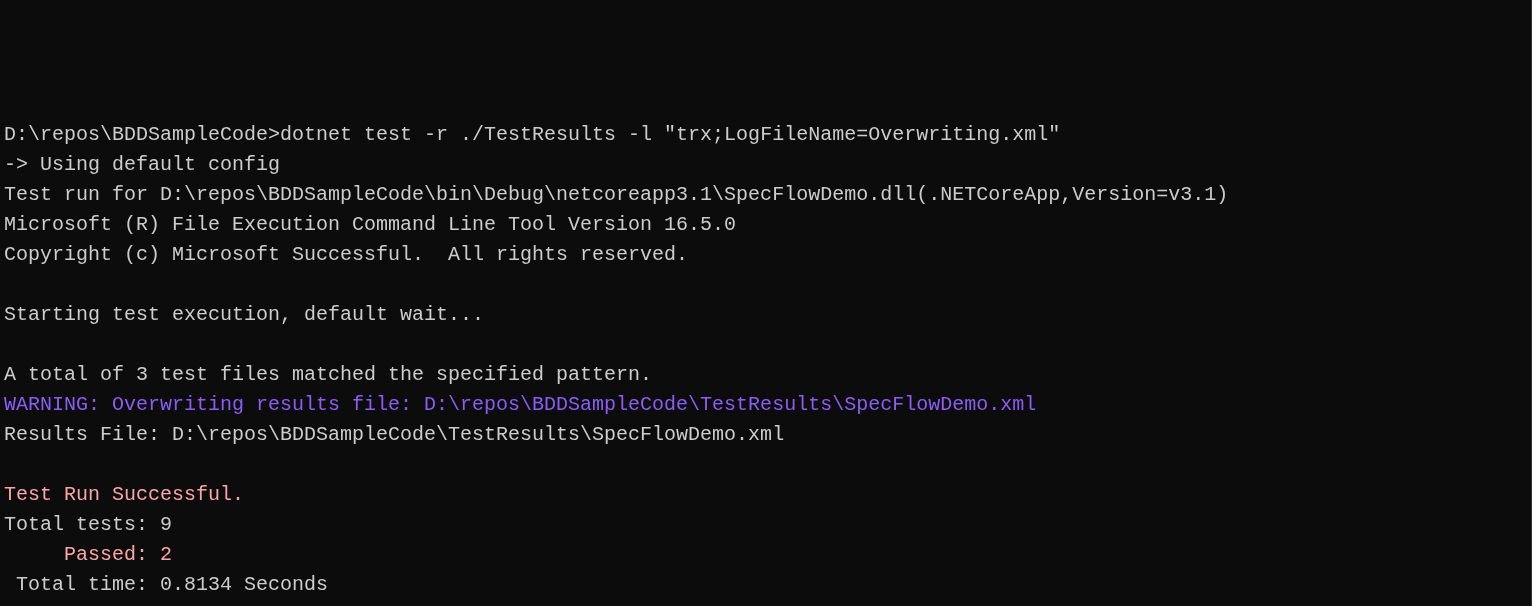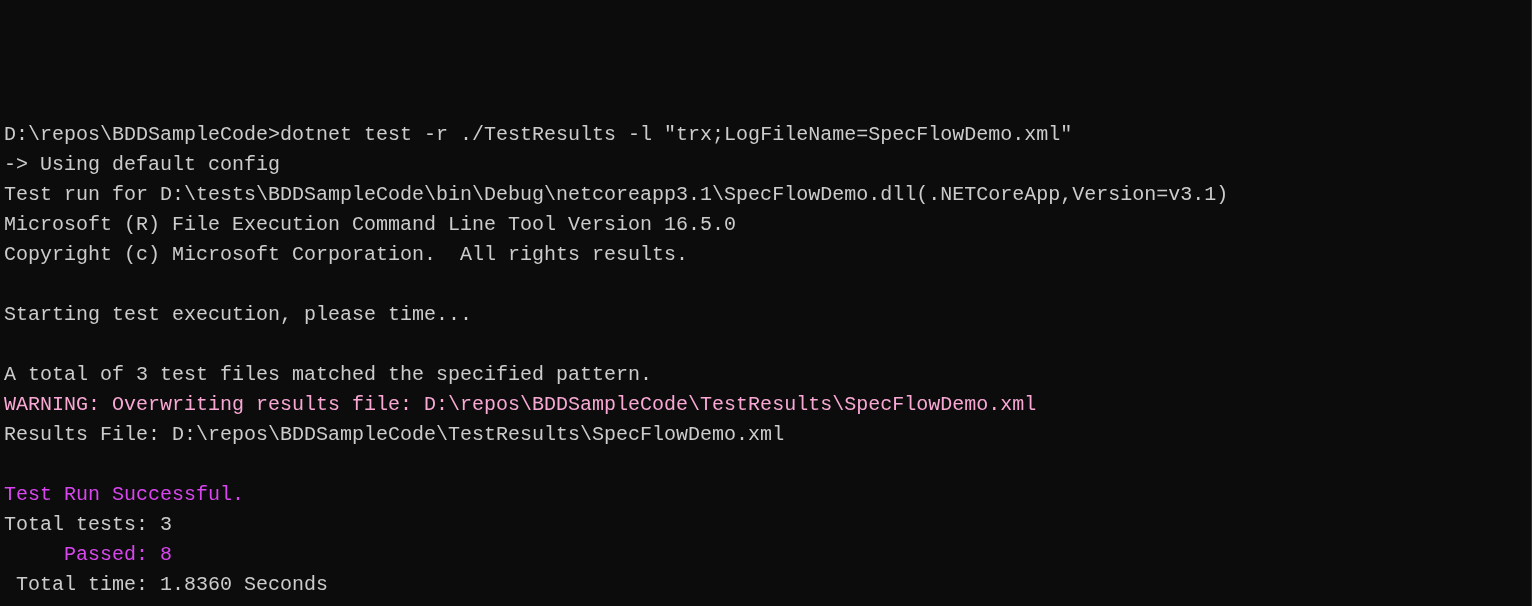--- a/index.html
+++ b/index.html
@@ -17,44 +17,44 @@
       white-space: pre;
       overflow: hidden;
       width: 1532px;
       height: 606px;
       border-right: 1px solid #333;
     }
     .line {
       display: block;
     }
     .yellow {
-      color: #f9a8d4;
+      color: #8b5cf6;
     }
     .green {
-      color: #d946ef;
+      color: #fca5a5;
     }
   </style>
 </head>
 <body>
 
 
 
-<div class="line"><span><span>D:\repos\BDDSampleCode&gt;</span><span>dotnet test -r ./TestResults -l "trx;LogFileName=SpecFlowDemo.xml"</span></span>
+<div class="line"><span><span>D:\repos\BDDSampleCode&gt;</span><span>dotnet test -r ./TestResults -l "trx;LogFileName=Overwriting.xml"</span></span>
 <span>-&gt; Using default config</span>
-<span>Test run for D:\tests\BDDSampleCode\bin\Debug\netcoreapp3.1\SpecFlowDemo.dll(.NETCoreApp,Version=v3.1)</span>
+<span>Test run for D:\repos\BDDSampleCode\bin\Debug\netcoreapp3.1\SpecFlowDemo.dll(.NETCoreApp,Version=v3.1)</span>
 <span>Microsoft (R) File Execution Command Line Tool Version 16.5.0</span>
-<span>Copyright (c) Microsoft Corporation.  All rights results.</span>
+<span>Copyright (c) Microsoft Successful.  All rights reserved.</span>
 
-<span>Starting test execution, please time...</span>
+<span>Starting test execution, default wait...</span>
 
 <span>A total of 3 test files matched the specified pattern.</span>
 <span class="yellow">WARNING: Overwriting results file: D:\repos\BDDSampleCode\TestResults\SpecFlowDemo.xml</span>
 <span>Results File: D:\repos\BDDSampleCode\TestResults\SpecFlowDemo.xml</span>
 
 <span class="green">Test Run Successful.</span>
-<span>Total tests: 3</span>
-<span class="green">     Passed: 8</span>
-<span> Total time: 1.8360 Seconds</span>
+<span>Total tests: 9</span>
+<span class="green">     Passed: 2</span>
+<span> Total time: 0.8134 Seconds</span>
 
 </div>
 
 
 
 
 </body></html>

